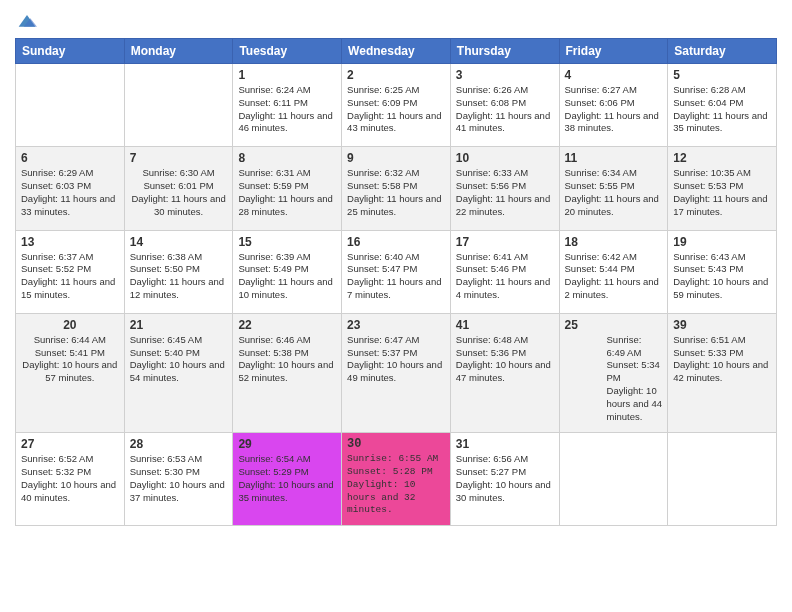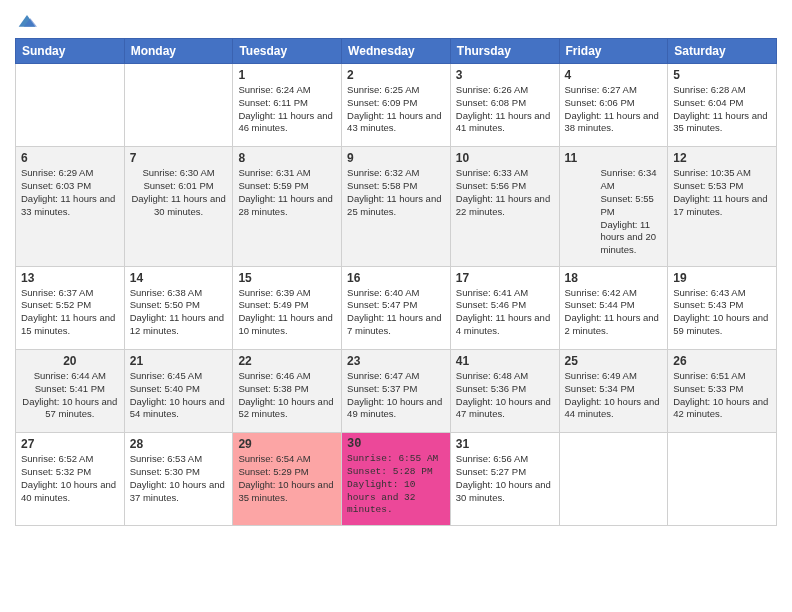--- a/index.html
+++ b/index.html
@@ -195,21 +195,21 @@
 Daylight: 11 hours and 25 minutes.</div>
           </td>
           <td style="background: rgb(242, 242, 242);">
             <span class="day-number">10</span>
             <div class="day-info" style="white-space: pre-line;">Sunrise: 6:33 AM
 Sunset: 5:56 PM
 Daylight: 11 hours and 22 minutes.</div>
           </td>
           <td style="background: rgb(242, 242, 242);">
             <span class="day-number">11</span>
-            <div class="day-info" style="white-space: pre-line; margin-left: 36px;">Sunrise: 6:34 AM
+            <div class="day-info" style="white-space: pre-line;">Sunrise: 6:34 AM
 Sunset: 5:55 PM
 Daylight: 11 hours and 20 minutes.</div>
           </td>
           <td style="background: rgb(242, 242, 242);">
             <span class="day-number">12</span>
             <div class="day-info" style="white-space: pre-line;">Sunrise: 10:35 AM
 Sunset: 5:53 PM
 Daylight: 11 hours and 17 minutes.</div>
           </td>
         </tr>
@@ -283,45 +283,45 @@
 Daylight: 10 hours and 49 minutes.</div>
           </td>
           <td style="background: rgb(242, 242, 242);">
             <span class="day-number">41</span>
             <div class="day-info" style="white-space: pre-line;">Sunrise: 6:48 AM
 Sunset: 5:36 PM
 Daylight: 10 hours and 47 minutes.</div>
           </td>
           <td style="background: rgb(242, 242, 242);">
             <span class="day-number">25</span>
-            <div class="day-info" style="white-space: pre-line;">Sunrise: 6:49 AM
+            <div class="day-info" style="white-space: pre-line; margin-left: 42px;">Sunrise: 6:49 AM
 Sunset: 5:34 PM
 Daylight: 10 hours and 44 minutes.</div>
           </td>
           <td style="background: rgb(242, 242, 242);">
-            <span class="day-number">26</span>
+            <span class="day-number">39</span>
             <div class="day-info" style="white-space: pre-line;">Sunrise: 6:51 AM
 Sunset: 5:33 PM
 Daylight: 10 hours and 42 minutes.</div>
           </td>
         </tr>
         <tr>
           <td style="background: rgb(255, 255, 255);">
             <span class="day-number">27</span>
             <div class="day-info" style="white-space: pre-line;">Sunrise: 6:52 AM
 Sunset: 5:32 PM
 Daylight: 10 hours and 40 minutes.</div>
           </td>
           <td style="background: rgb(255, 255, 255);">
             <span class="day-number">28</span>
             <div class="day-info" style="white-space: pre-line;">Sunrise: 6:53 AM
 Sunset: 5:30 PM
 Daylight: 10 hours and 37 minutes.</div>
           </td>
-          <td style="background: #fca5a5;">
+          <td style="background: #d946ef;">
             <span class="day-number">29</span>
             <div class="day-info" style="white-space: pre-line;">Sunrise: 6:54 AM
 Sunset: 5:29 PM
 Daylight: 10 hours and 35 minutes.</div>
           </td>
           <td style="background: #ec4899; font-family: Liberation Mono, monospace;">
             <span class="day-number">30</span>
             <div class="day-info" style="white-space: pre-line;">Sunrise: 6:55 AM
 Sunset: 5:28 PM
 Daylight: 10 hours and 32 minutes.</div>

